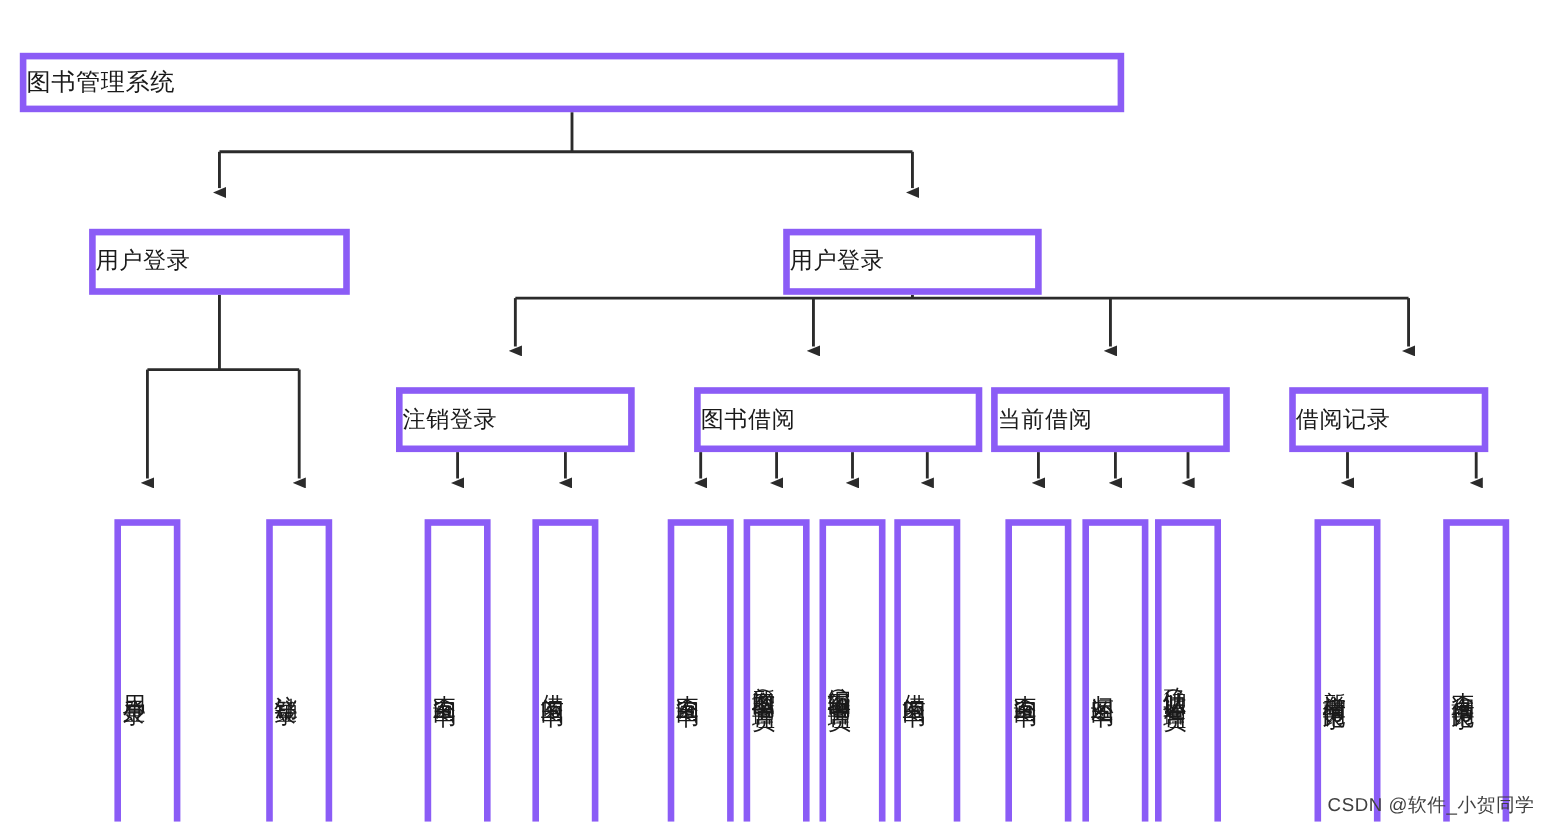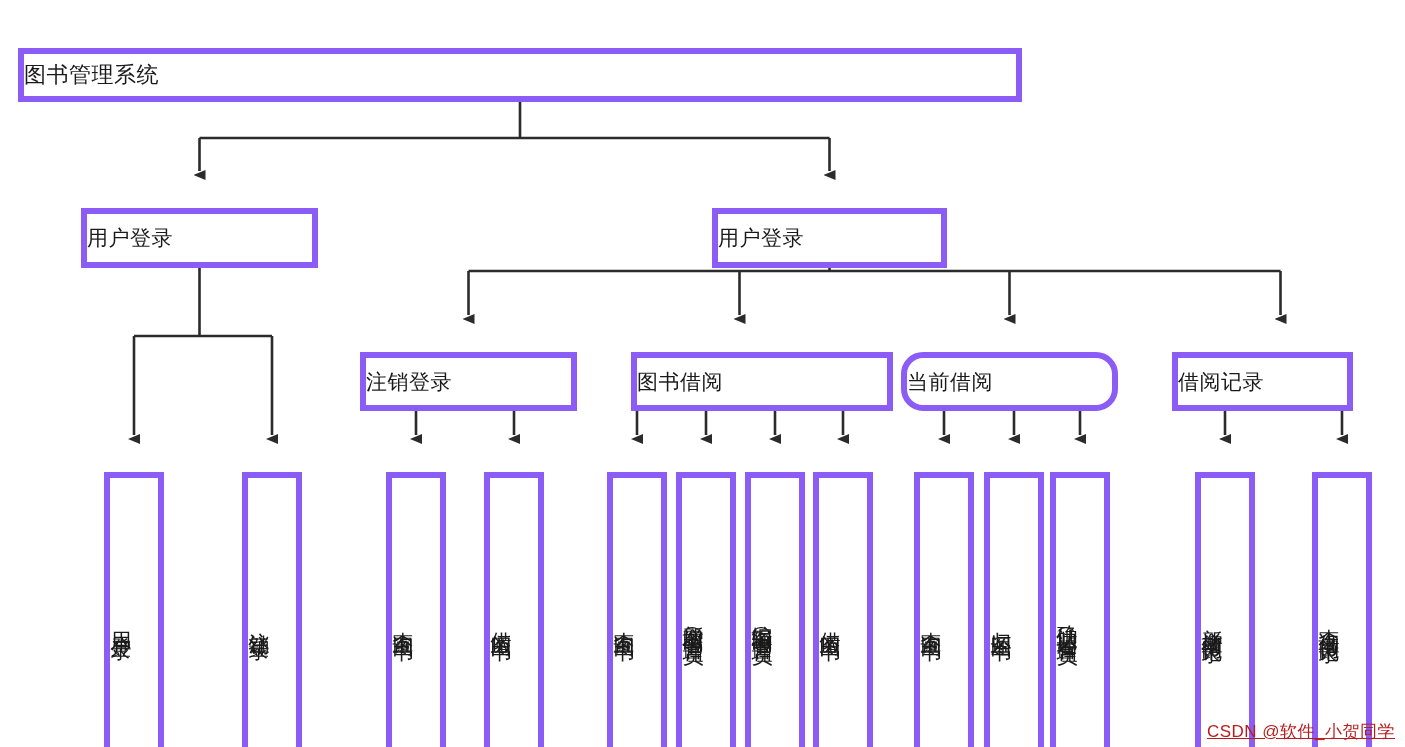--- a/index.html
+++ b/index.html
@@ -53,24 +53,23 @@
     top: 0;
     width: 1405px;
     height: 747px;
     pointer-events: none;
   }
   .watermark {
     position: absolute;
     right: 10px;
     bottom: 4px;
     font-size: 17px;
-    color: #b91c1c;
+    color: #404040;
     white-space: nowrap;
     letter-spacing: 0.5px;
-    text-decoration: underline;
   }
 </style>
 </head>
 <body>
 
 <div id="canvas">
   <svg id="wires" viewBox="0 0 1405 747">
     <defs>
       <marker id="arrowhead" markerWidth="10" markerHeight="12" refX="1" refY="6" orient="auto" markerUnits="userSpaceOnUse">
         <polygon points="0,0 10,0 5,12" fill="#2b2b2b"></polygon>
@@ -122,21 +121,21 @@
       </div>
       <div class="node h" style="left: 712px; top: 172px; width: 235px; height: 60px;">
         <span>用户登录</span>
       </div>
       <div class="node h" style="left: 360px; top: 316px; width: 217px; height: 59px;">
         <span>注销登录</span>
       </div>
       <div class="node h" style="left: 631px; top: 316px; width: 262px; height: 59px;">
         <span>图书借阅</span>
       </div>
-      <div class="node h" style="left: 901px; top: 316px; width: 217px; height: 59px; border-radius: 22px;">
+      <div class="node h" style="left: 901px; top: 316px; width: 217px; height: 59px;">
         <span>当前借阅</span>
       </div>
       <div class="node h" style="left: 1172px; top: 316px; width: 181px; height: 59px;">
         <span>借阅记录</span>
       </div>
       <div class="node v" style="left: 104px; top: 436px; width: 60px; height: 298px;">
         <span class="vtext">用户登录</span>
       </div>
       <div class="node v" style="left: 242px; top: 436px; width: 60px; height: 298px;">
         <span class="vtext">注销登录</span>

